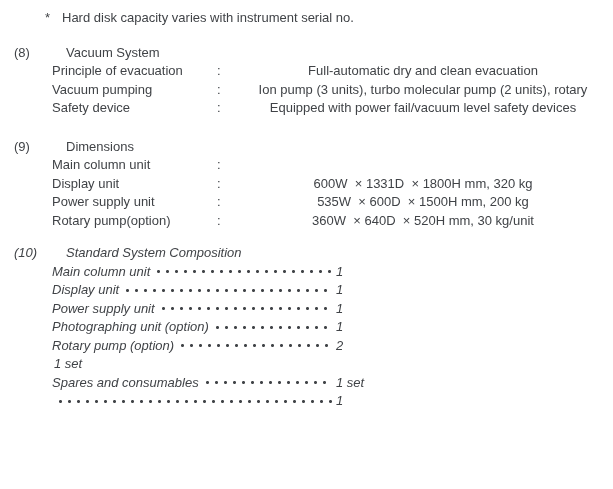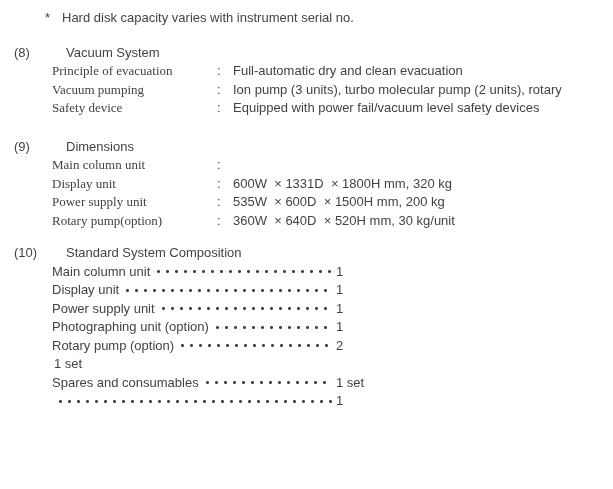--- a/index.html
+++ b/index.html
@@ -16,30 +16,30 @@
   .doc { position: relative; width: 613px; height: 489px; }
 
   
   .footnote { display: flex; margin: 9px 0 0 45px; }
   .footnote-marker { width: 17px; flex: none; }
 
   
   .section { padding-left: 14px; }
   #sec8 { margin-top: 16px; }
   #sec9 { margin-top: 20px; }
-  #sec10 { margin-top: 14px; }
+  #sec10 { margin-top: 14px; font-style: italic; }
   .section-head { display: flex; }
   .sec-num { width: 38px; flex: none; }
   .sec-title { flex: none; margin-left: 14px; }
 
   .spec-row { display: flex; margin-left: 38px; }
-  .spec-label { width: 165px; flex: none; font-family: Liberation Serif, serif; }
+  .spec-label { width: 165px; flex: none; }
   .spec-colon { width: 16px; flex: none; }
   .spec-value { flex: 1; }
-  .pre { white-space: pre-wrap; }
+  .pre { white-space: pre-wrap; text-align: center; }
 
   
   .comp-row { display: flex; margin-left: 38px; }
   .comp-main { display: flex; width: 282px; flex: none; }
   .comp-label { flex: none; }
   .comp-leader {
     flex: 1;
     margin: 0 2px 0 4px;
     background-image: radial-gradient(circle, #404347 1.3px, rgba(0,0,0,0) 1.6px);
     background-size: 9px 9px;

